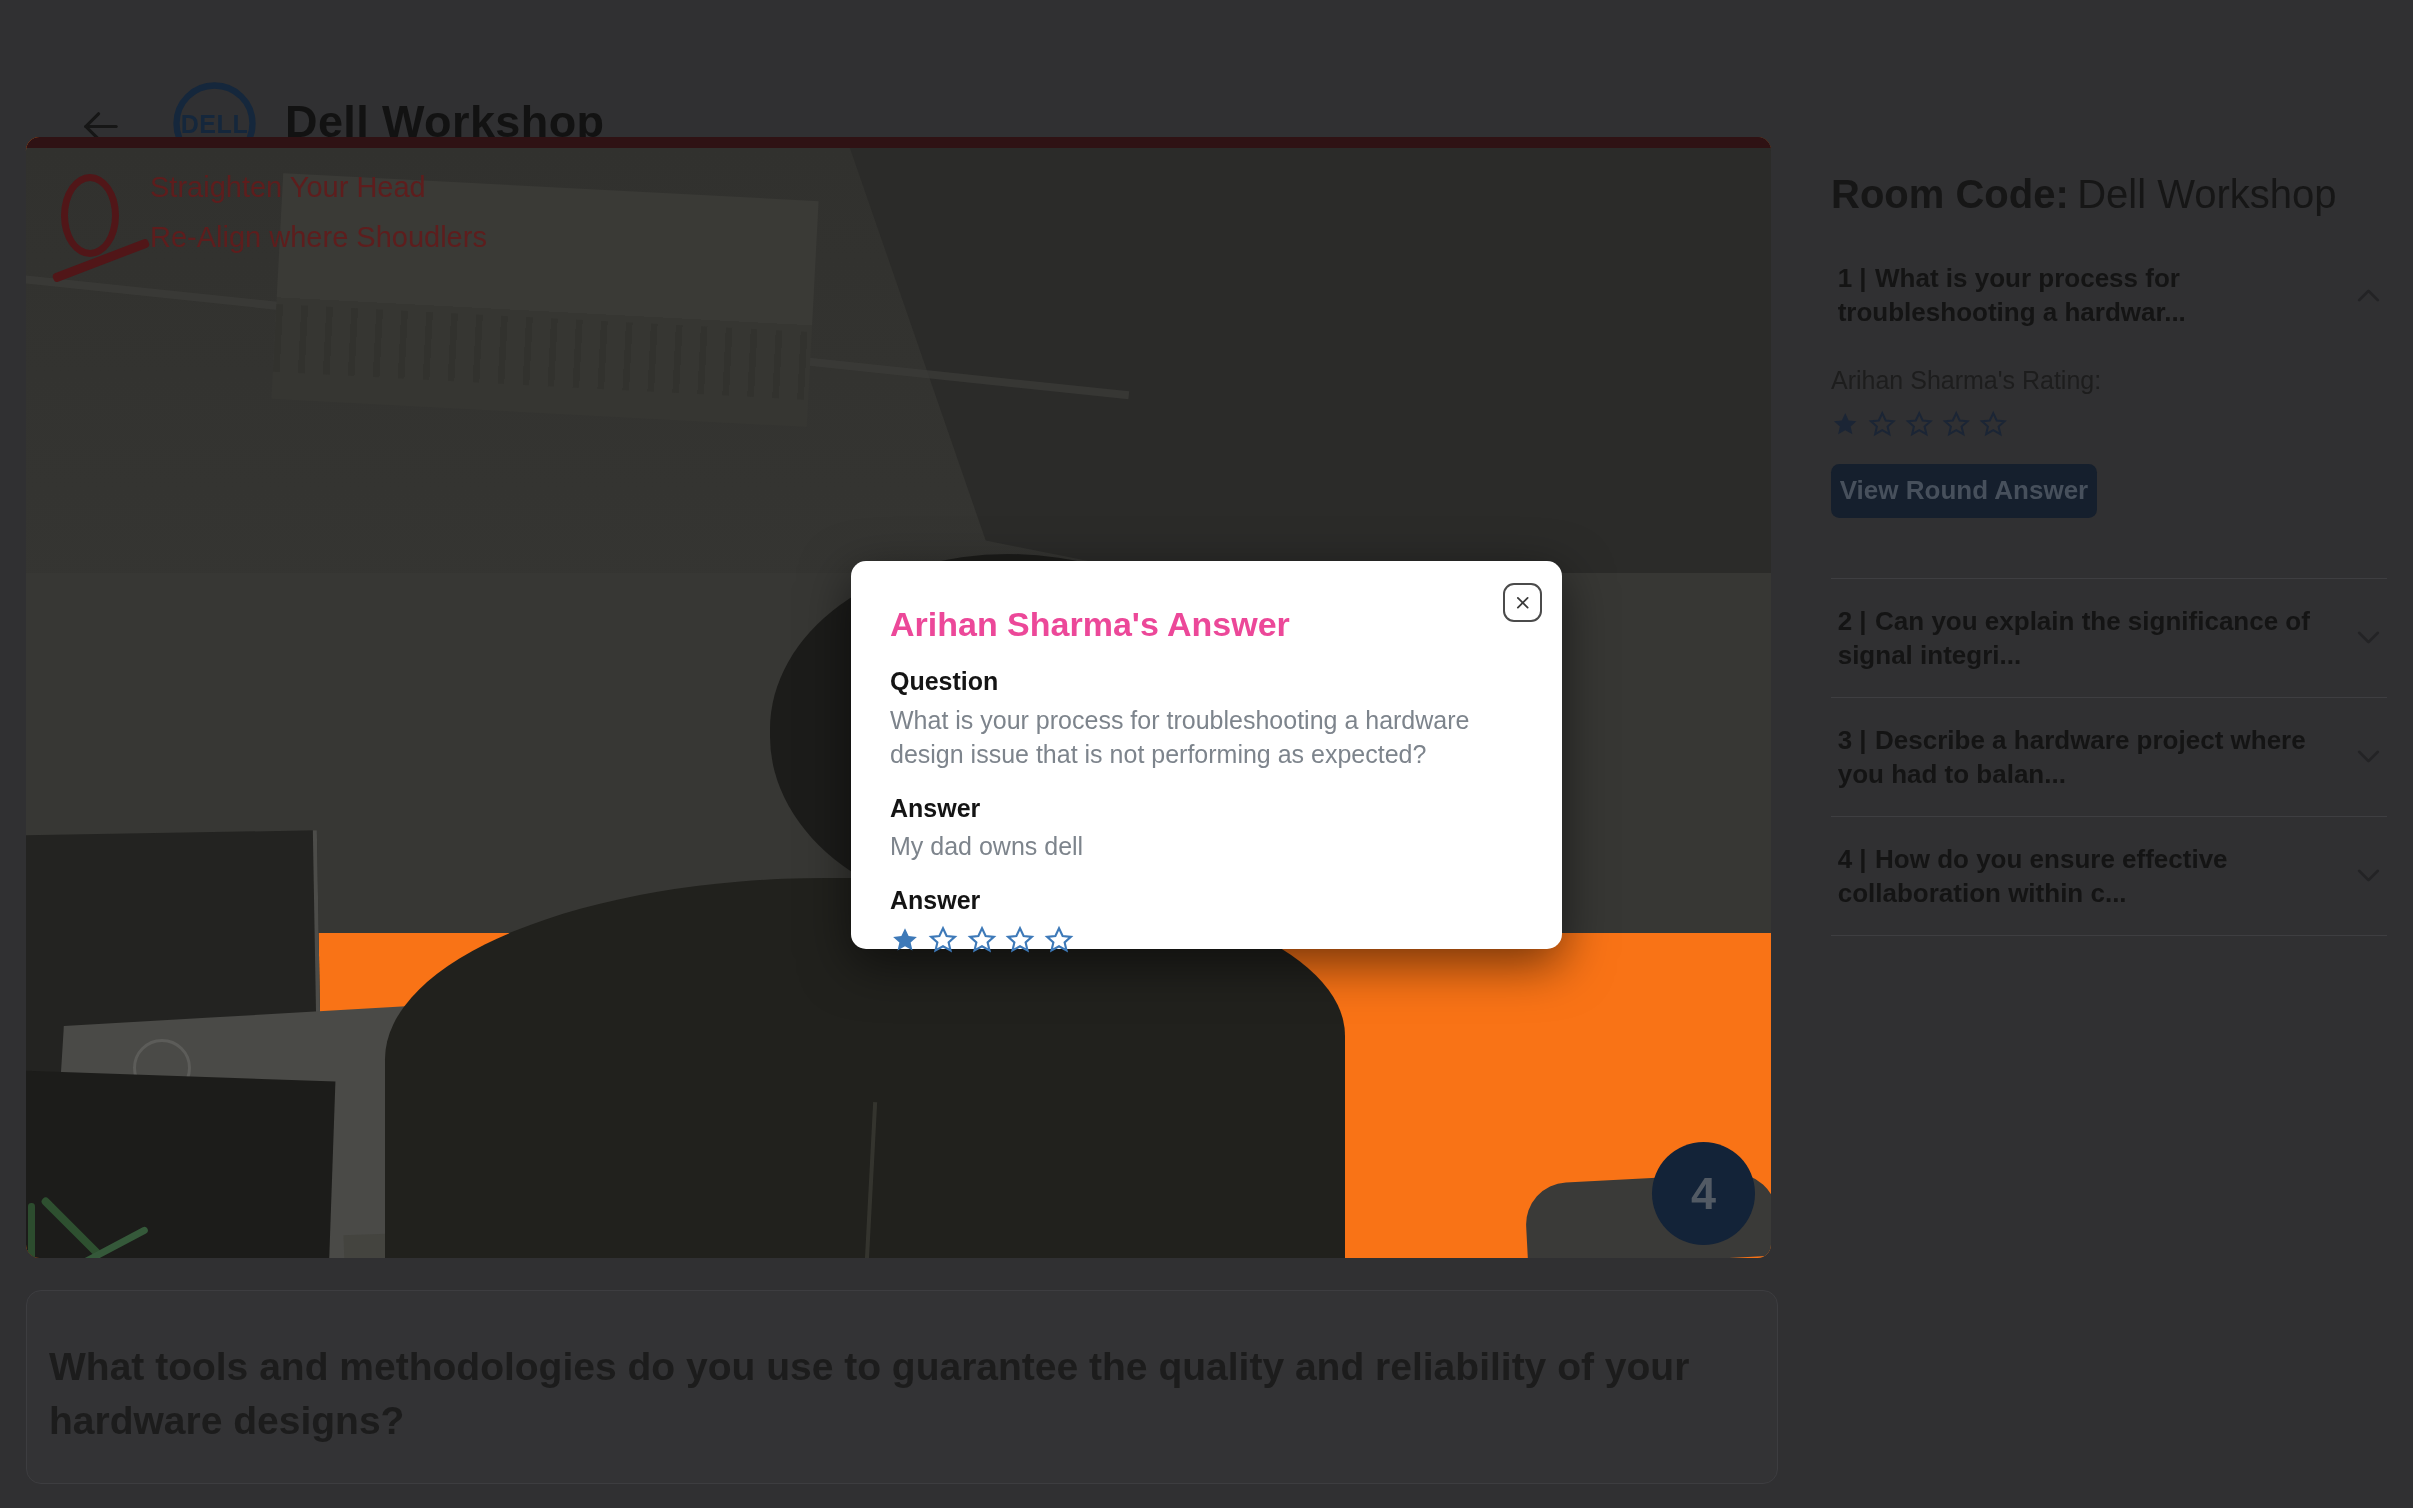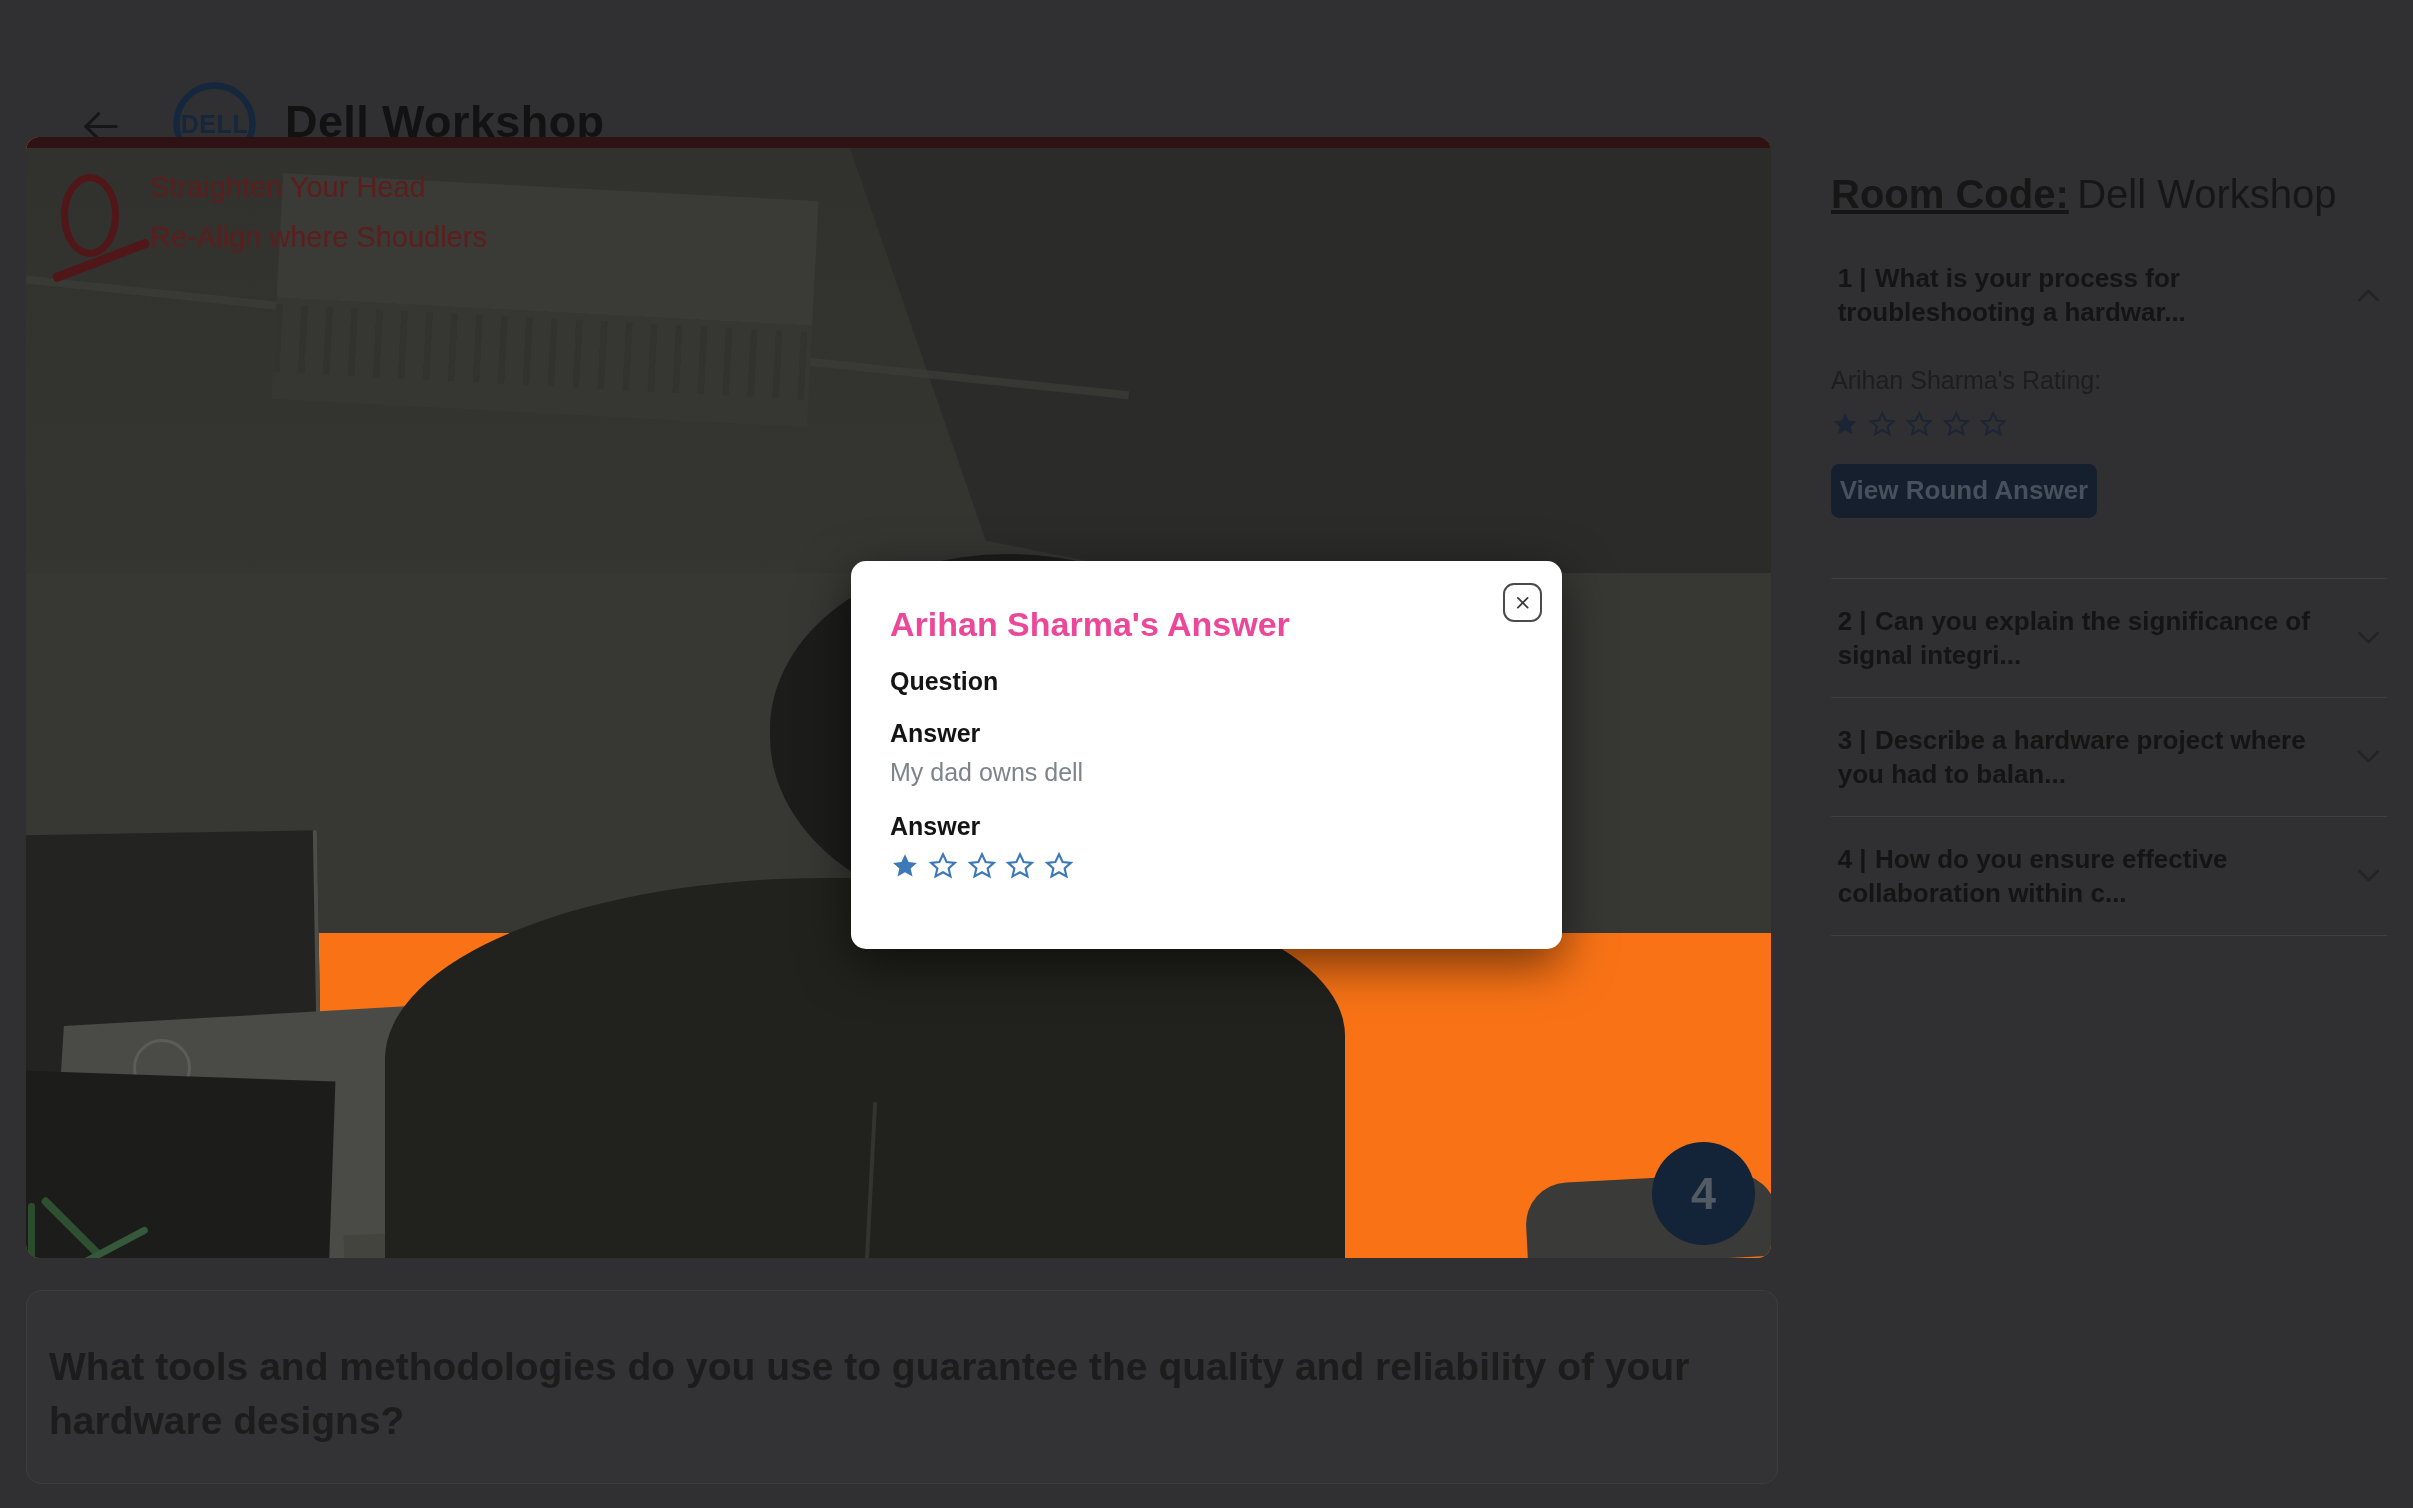--- a/index.html
+++ b/index.html
@@ -51,21 +51,21 @@
   .round-badge{position:absolute;right:16px;bottom:12.6px;width:103px;height:103px;border-radius:50%;
     background:var(--badge_bg,#132338);display:flex;align-items:center;justify-content:center;
     font-size:45px;font-weight:700;color:var(--badge_text,#525a64);}
   
   .question-card{position:absolute;left:26px;top:1290px;width:1752px;height:194px;border-radius:15px;
     background:#333335;border:1.7px solid #3d3d40;box-sizing:border-box;}
   .question-card .qtext{margin:49px 22px 0 22px;font-size:39px;font-weight:700;color:#1c1c1c;line-height:54px;max-width:1701px;}
   
   .sidebar{position:absolute;left:1831px;top:172px;width:556px;}
   .room-code{font-size:40px;color:#161616;margin-bottom:44px;}
-  .room-code .rc-label{font-weight:700;text-decoration:underline;}
+  .room-code .rc-label{font-weight:700;}
   .room-code .rc-value{font-weight:400;margin-left:8.4px;}
   .q-item{display:flex;align-items:center;}
   .q-item .q-text{flex:1;text-align:left;font-size:26px;font-weight:600;color:#141414;line-height:34px;padding:0 6.7px;}
   .q-item .q-num{margin-right:8.4px;}
   .chev{width:37px;height:37px;flex:0 0 37px;cursor:pointer;}
   .divider{border:none;border-top:1.7px solid var(--divider,#3e3e41);margin:0;width:100%;}
   .rating-caption{font-size:25px;color:#1d1d1d;margin:37px 0 15px 0;}
   .stars-row{display:flex;gap:8.4px;align-items:center;}
   .stars-row .star{width:30px;height:30px;}
   .stars-row.small .star{width:28.5px;height:28.5px;}
@@ -220,20 +220,21 @@
 
   <div class="modal">
     <button class="modal-close">
       <svg width="23.5" height="23.5" viewBox="0 0 24 24" fill="none" stroke="#3a3a3a" stroke-width="1.8" stroke-linecap="round">
           <line x1="7" y1="7" x2="17" y2="17"></line>
           <line x1="17" y1="7" x2="7" y2="17"></line>
         </svg>
     </button>
     <div class="modal-title">Arihan Sharma's Answer</div>
     <div class="m-heading">Question</div>
+    <div class="m-body">What is your process for troubleshooting a hardware design issue that is not performing as expected?</div>
     <div class="m-heading">Answer</div>
     <div class="m-body">My dad owns dell</div>
     <div class="m-heading">Answer</div>
     <div class="stars-row">
       <svg class="star filled" viewBox="0 0 24 24">
           <path d="M12 2.6l2.9 6.2 6.6.7-5 4.4 1.5 6.5-6-3.4-6 3.4 1.5-6.5-5-4.4 6.6-.7z"></path>
         </svg>
       <svg class="star empty" viewBox="0 0 24 24">
           <path d="M12 2.6l2.9 6.2 6.6.7-5 4.4 1.5 6.5-6-3.4-6 3.4 1.5-6.5-5-4.4 6.6-.7z"></path>
         </svg>

